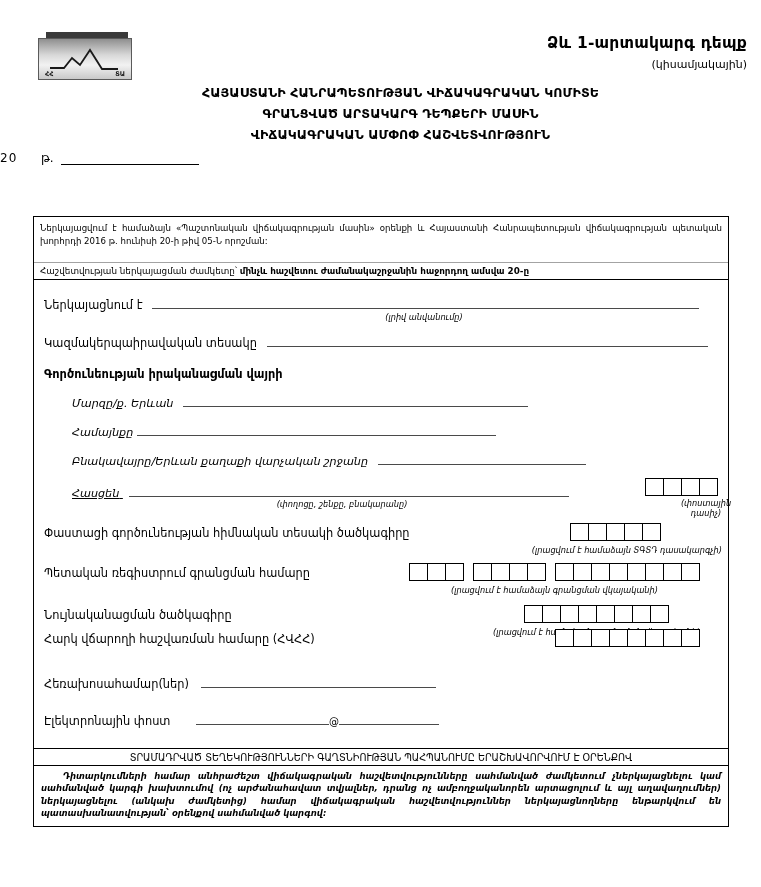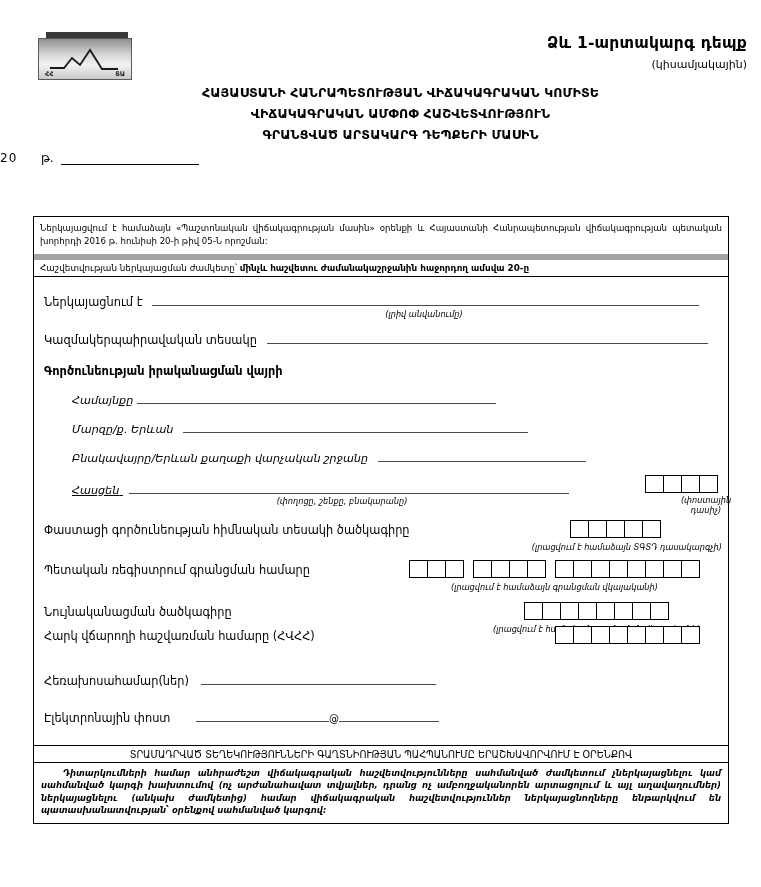--- a/index.html
+++ b/index.html
@@ -126,25 +126,25 @@
   .formbox {
     position: absolute;
     left: 33px;
     top: 216px;
     width: 696px;
     border: 1px solid #000;
     box-sizing: border-box;
     background: #fff;
   }
   .note-block {
-    padding: 5px 6px 7px 6px;
+    padding: 5px 6px 15px 6px;
     font-size: 8.6px;
     line-height: 12.5px;
     text-align: justify;
-    border-bottom: 6px solid #a3a3a3;
+    border-bottom: 1px solid #a3a3a3;
   }
   .deadline-block {
     padding: 3px 6px 3px 6px;
     font-size: 8.8px;
     border-bottom: 1px solid #000;
     white-space: nowrap;
   }
   .deadline-block b { font-weight: bold; }
   .deadline-block .ul { }
 
@@ -276,22 +276,22 @@
         <span>ՀՀ</span>
         <span>ՏԱ</span>
       </div>
     </div>
 
     <div class="form-number">Ձև  1-արտակարգ դեպք</div>
     <div class="form-periodicity">(կիսամյակային)</div>
 
     <div class="titles">
       <div class="title-line">ՀԱՅԱՍՏԱՆԻ ՀԱՆՐԱՊԵՏՈՒԹՅԱՆ ՎԻՃԱԿԱԳՐԱԿԱՆ ԿՈՄԻՏԵ</div>
+      <div class="title-line">ԳՐԱՆՑՎԱԾ ԱՐՏԱԿԱՐԳ ԴԵՊՔԵՐԻ ՄԱՍԻՆ</div>
       <div class="title-line">ՎԻՃԱԿԱԳՐԱԿԱՆ ԱՄՓՈՓ ՀԱՇՎԵՏՎՈՒԹՅՈՒՆ</div>
-      <div class="title-line">ԳՐԱՆՑՎԱԾ ԱՐՏԱԿԱՐԳ ԴԵՊՔԵՐԻ ՄԱՍԻՆ</div>
       <div class="year-line">
         <span class="yr">20</span>
         <span style="display:inline-block;width:16px"></span>
         <span>թ.</span>
         <span class="rule"></span>
       </div>
     </div>
   </div>
 
   <div class="formbox">
@@ -311,27 +311,27 @@
       <div class="sub-caption" style="margin-left:110px;width:540px">(լրիվ անվանումը)</div>
 
       <div class="field-row">
         <span class="field-label">Կազմակերպաիրավական տեսակը</span>
         <span class="dotline" style="width:441px;margin-left:6px"></span>
       </div>
 
       <div class="section-heading">Գործունեության իրականացման վայրի</div>
 
       <div class="indent-row">
+        <span>Մարզը/ք. Երևան</span>
+        <span class="dotline" style="width:345px;margin-left:6px"></span>
+      </div>
+
+      <div class="indent-row">
         <span>Համայնքը</span>
         <span class="dotline" style="width:359px;margin-left:0px"></span>
-      </div>
-
-      <div class="indent-row">
-        <span>Մարզը/ք. Երևան</span>
-        <span class="dotline" style="width:345px;margin-left:6px"></span>
       </div>
 
       <div class="indent-row">
         <span>Բնակավայրը/Երևան քաղաքի վարչական շրջանը</span>
         <span class="dotline" style="width:208px;margin-left:6px"></span>
       </div>
 
       <div class="addr-row">
         <span>Հասցեն</span>
         <span class="dotline" style="width:440px;margin-left:6px"></span>

